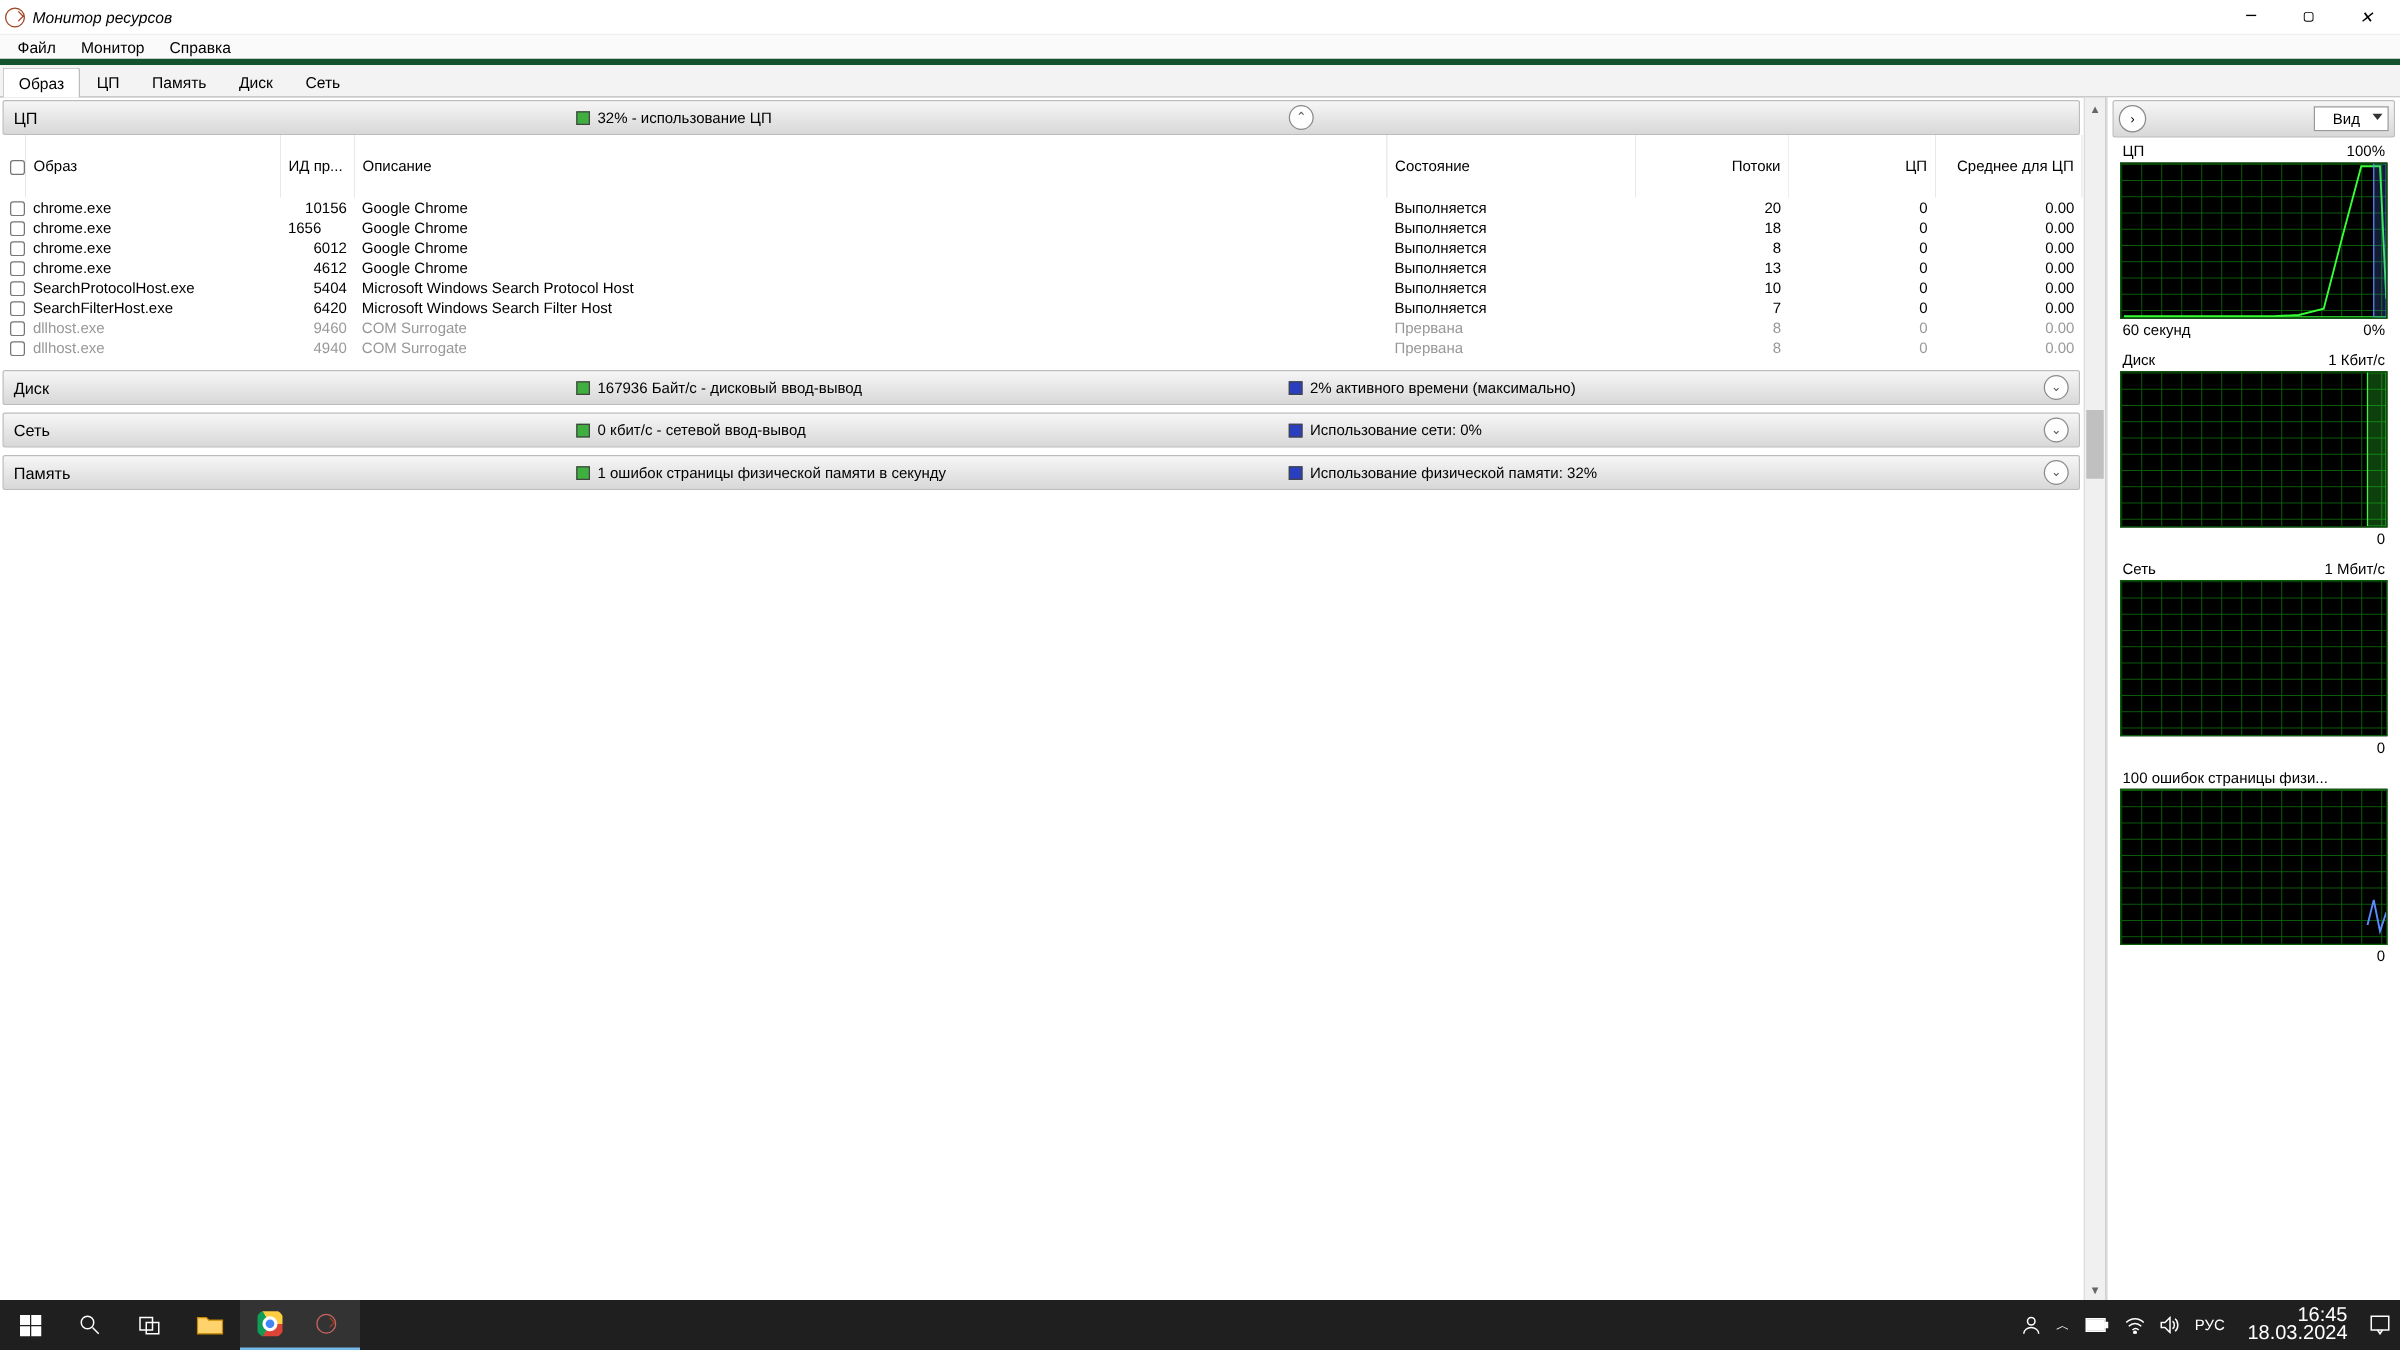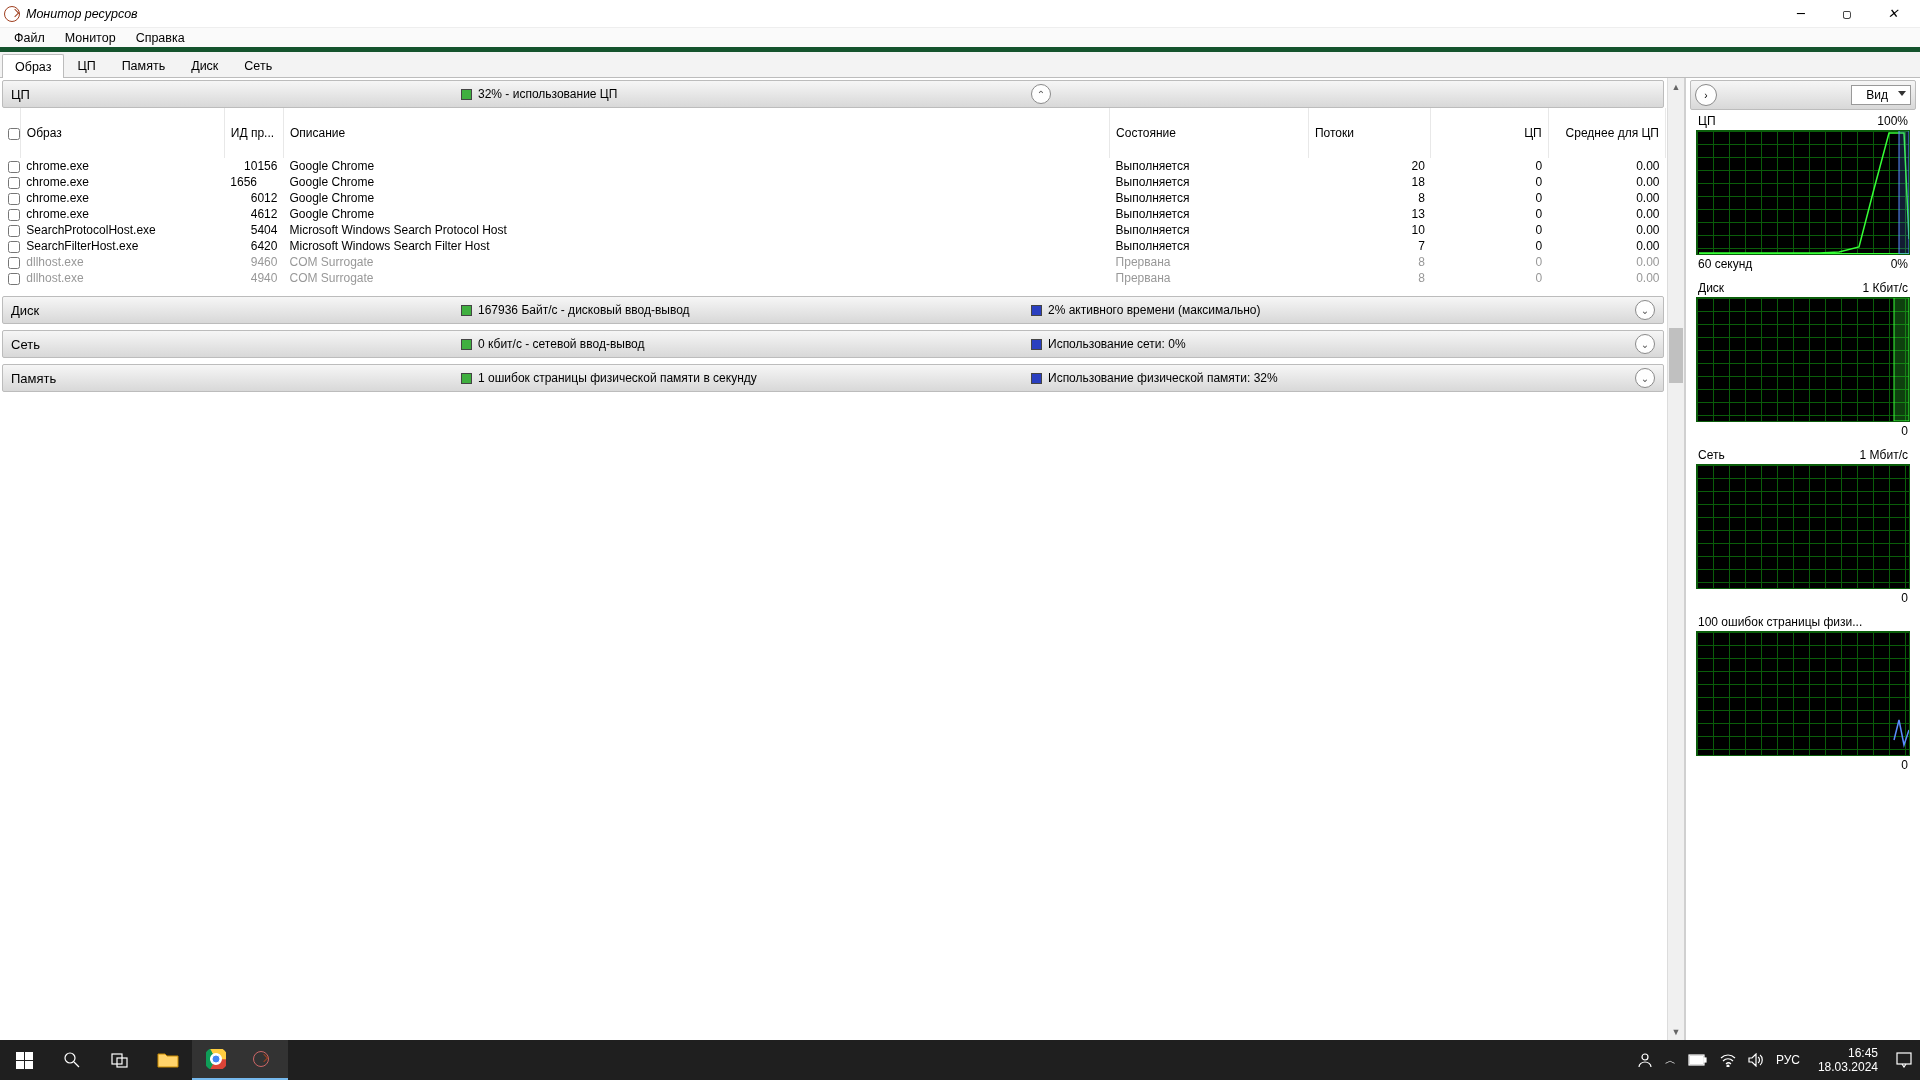--- a/index.html
+++ b/index.html
@@ -69,21 +69,21 @@
  background-size:16px 13px;}
 .graph .trace{position:absolute;bottom:0;right:0;}
 .graph-bottom{display:flex;justify-content:space-between;font-size:12px;padding:2px 2px 6px;}
 
 
 .taskbar{position:fixed;bottom:0;left:0;right:0;height:40px;background:#1f1f1f;display:flex;align-items:center;color:#fff;}
 .tb-item{width:48px;height:40px;display:flex;align-items:center;justify-content:center;}
 .tb-item.active{border-bottom:2px solid #76b9ed;background:#333;}
 .tb-spacer{flex:1;}
 .tb-right{display:flex;align-items:center;padding-right:8px;gap:12px;}
-.tb-clock{font-size:12px;text-align:right;line-height:14px;padding:0 6px;}
+.tb-clock{font-size:16px;text-align:right;line-height:14px;padding:0 6px;}
 .win-logo{display:grid;grid-template-columns:8px 8px;grid-template-rows:8px 8px;gap:1px;}
 .win-logo div{background:#fff;}
 .tb-svg{stroke:#fff;fill:none;stroke-width:1.2;}
 </style>
 </head>
 <body>
 
 <div class="titlebar">
   <span class="app-icon"></span>
   <span class="title-text">Монитор ресурсов</span>
@@ -121,21 +121,21 @@
     </div>
 
     <table class="tbl">
       <thead>
         <tr>
           <th class="col-check"><input type="checkbox" style=""></th>
           <th class="col-img">Образ</th>
           <th class="col-pid" style="text-align:left;">ИД пр...</th>
           <th class="col-desc">Описание</th>
           <th class="col-state">Состояние</th>
-          <th class="col-threads" style="text-align:left;">Потоки</th>
+          <th class="col-threads" style="text-align:right;">Потоки</th>
           <th class="col-cpu" style="text-align:right;">ЦП</th>
           <th class="col-avg" style="text-align:right;">Среднее для ЦП</th>
         </tr>
       </thead>
       <tbody id="proc-body">
           <tr>
             <td class="col-check"><input type="checkbox" style=""></td>
             <td class="col-img">chrome.exe</td>
             <td class="col-pid" style="text-align:right;">10156</td>
             <td class="col-desc">Google Chrome</td>

